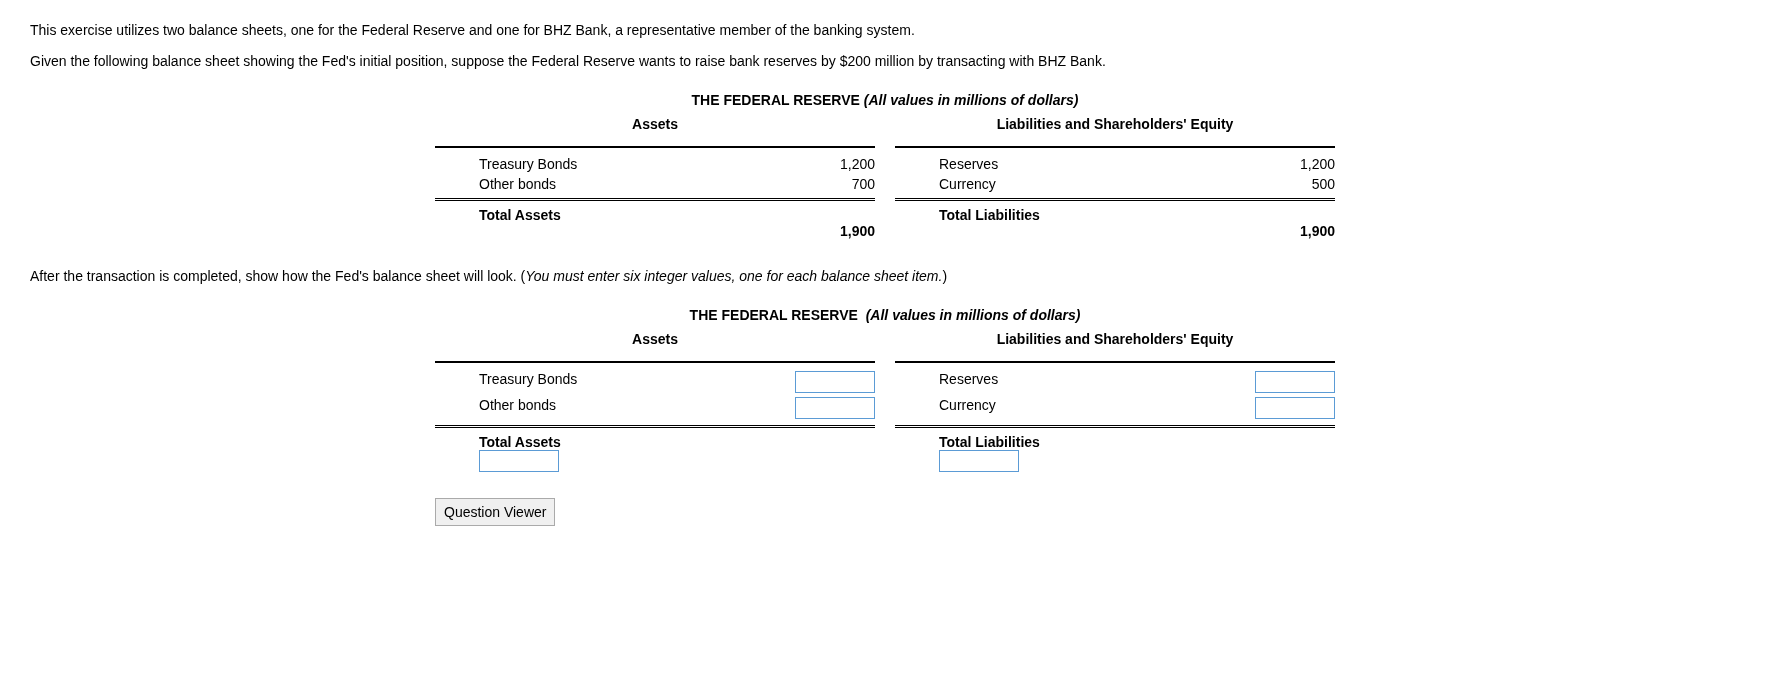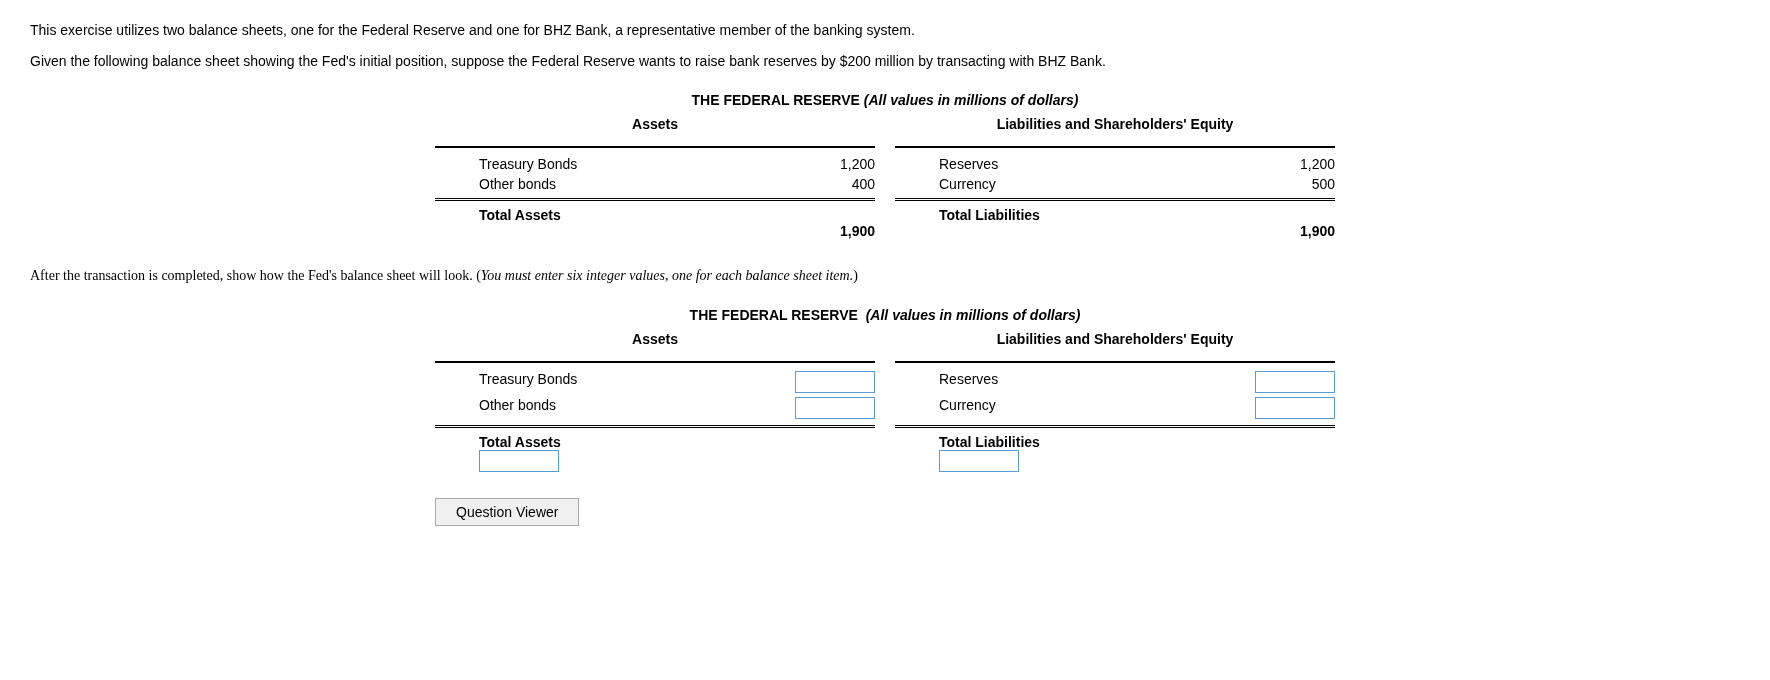--- a/index.html
+++ b/index.html
@@ -39,39 +39,38 @@
       min-width: 60px;
     }
     .total-row {
       font-weight: bold;
       flex-direction: column;
     }
     .after-text {
       margin-top: 24px;
       margin-bottom: 4px;
       line-height: 1.6;
-      font-family: Liberation Serif, serif;
     }
     .input-field {
       width: 80px;
       height: 22px;
       border: 1.5px solid #5b9bd5;
       outline: none;
       text-align: right;
       padding-right: 3px;
       font-size: 13px;
     }
     .bs-row .input-field {
       min-width: 80px;
     }
     .question-viewer-btn {
       display: inline-block;
       margin-top: 10px;
       margin-left: 0px;
-      padding: 5px 20px;
+      padding: 5px 8px;
       border: 1px solid #aaa;
       background: #f0f0f0;
       font-size: 14px;
       cursor: pointer;
       text-align: right;
     }
     .bs-container {
       width: 900px;
     }
     .header-row-wrap {
@@ -114,21 +113,21 @@
 
     <div style="display:flex; gap:20px;">
 
       <div style="flex:1;">
         <div class="bs-row">
           <span class="label">Treasury Bonds</span>
           <span class="value">1,200</span>
         </div>
         <div class="bs-row">
           <span class="label">Other bonds</span>
-          <span class="value">400</span>
+          <span class="value">700</span>
         </div>
         <div class="divider-line"></div>
         <div class="bs-row total-row">
           <span class="label">Total Assets</span>
           <span class="value">1,900</span>
         </div>
       </div>
 
       <div style="flex:1;">
         <div class="bs-row">

